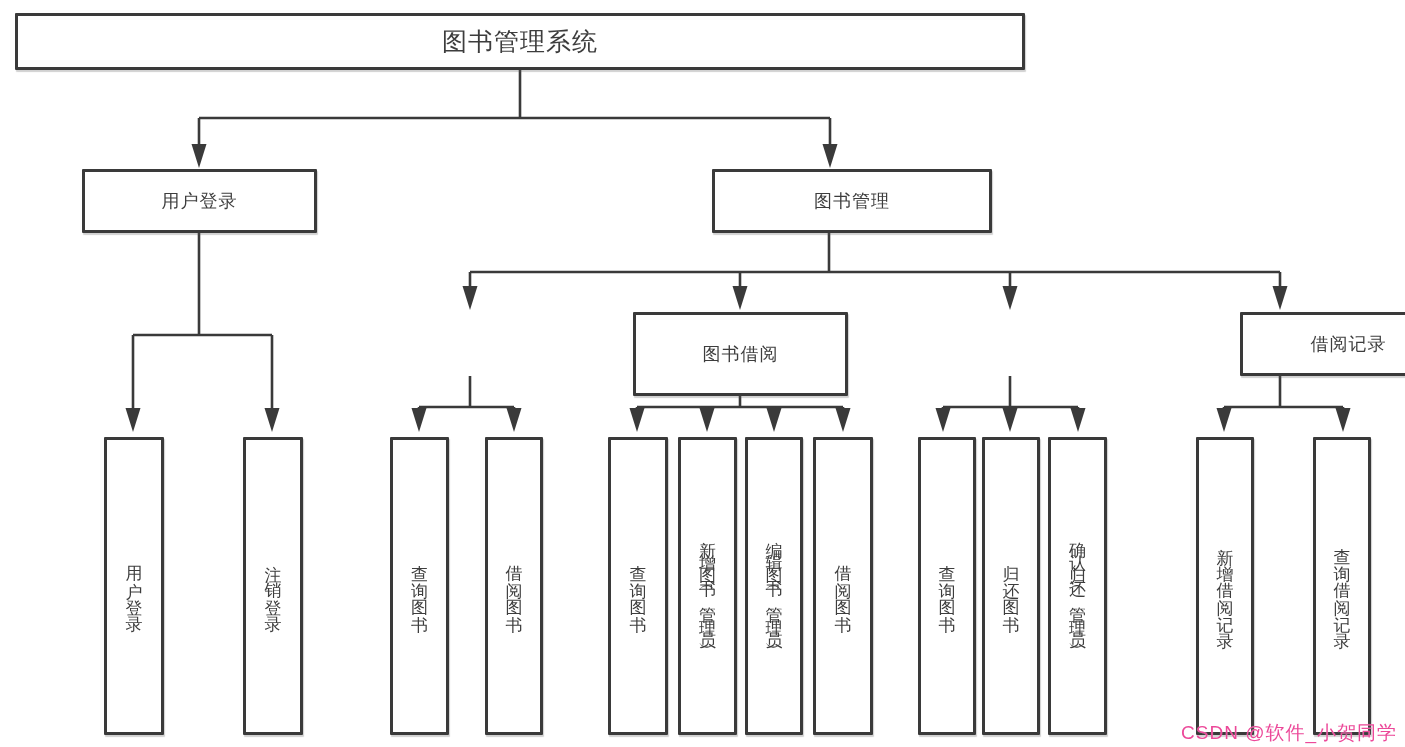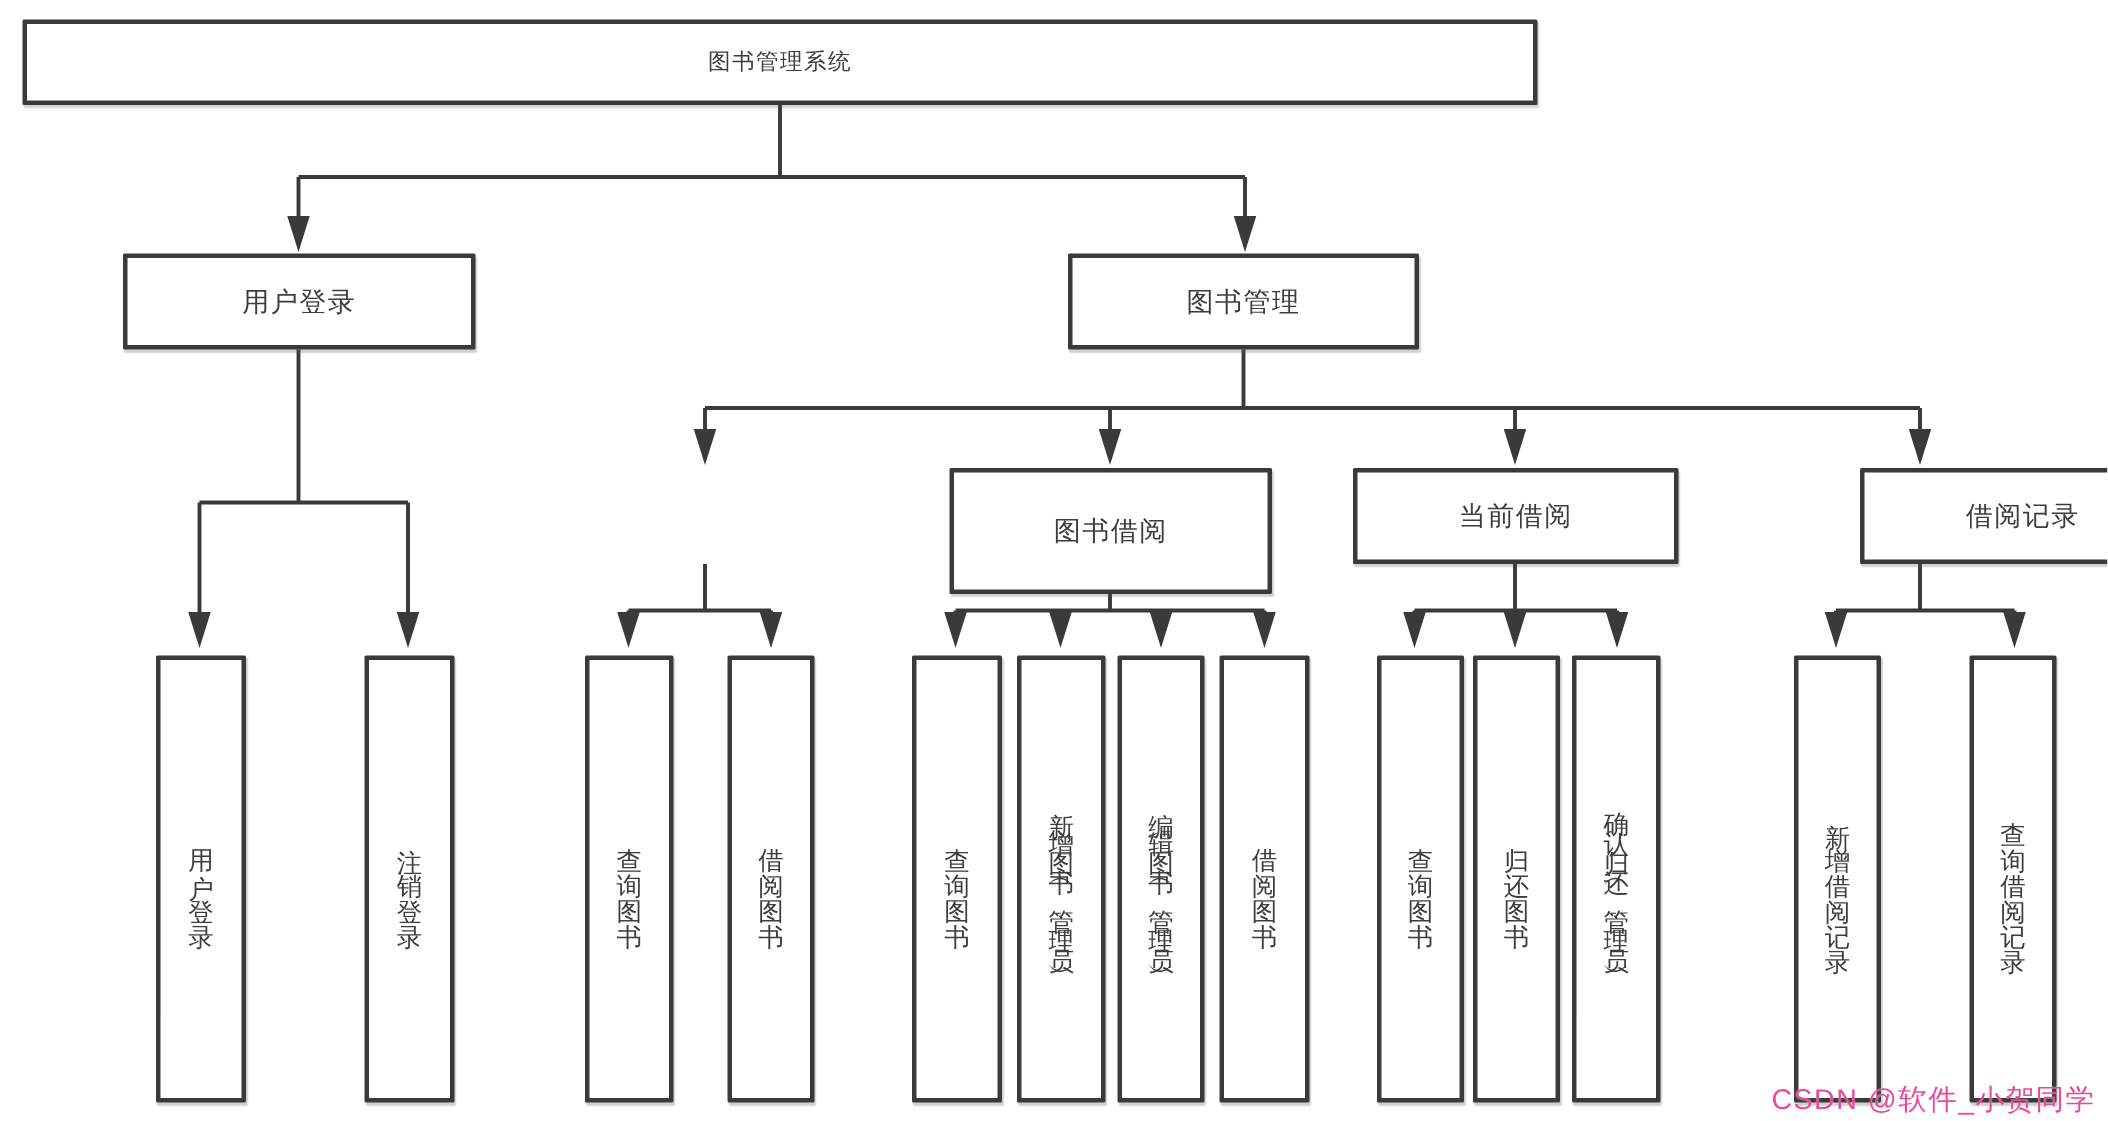--- a/index.html
+++ b/index.html
@@ -26,21 +26,21 @@
     box-sizing: border-box;
     border: 3px solid #3a3a3a;
     background: #ffffff;
     display: flex;
     align-items: center;
     justify-content: center;
     color: #3d3d3d;
     box-shadow: 1px 2px 1px rgba(90,90,90,0.28);
     border-radius: 1px;
   }
-  .box.root  { font-size: 15px; letter-spacing: 1px; }
+  .box.root  { font-size: 25px; letter-spacing: 1px; }
   .box.lvl   { font-size: 18px; letter-spacing: 1px; }
   .box.leaf  { font-size: 17px; }
   .leaf .vtext {
     writing-mode: vertical-lr;
     text-orientation: mixed;
     letter-spacing: 17px;
     line-height: 1;
     white-space: nowrap;
   }
   .leaf .vtext.long { letter-spacing: 13px; }
@@ -125,29 +125,26 @@
     </g>
   </svg>
 
   <div class="box root" style="left:15px; top:13px; width:1010px; height:57px">
     <span>图书管理系统</span>
   </div>
 
   <div class="box lvl" style="left:82px; top:169px; width:235px; height:64px">
     <span>用户登录</span>
   </div>
-  <div class="box lvl" style="left:712px; top:169px; width:234px; height:64px">
+  <div class="box lvl" style="left:712px; top:169px; width:280px; height:64px">
     <span>图书管理</span>
   </div>
 
   <div class="box lvl" style="left:633px; top:312px; width:215px; height:84px">
     <span>图书借阅</span>
-  </div>
-  <div class="box lvl" style="left:902px; top:312px; width:217px; height:64px">
-    <span>当前借阅</span>
   </div>
   <div class="box lvl" style="left:1240px; top:312px; width:217px; height:64px">
     <span>借阅记录</span>
   </div>
 
   <div class="box leaf" style="left:104px; top:437px; width:60px; height:298px">
     <span class="vtext">用户登录</span>
   </div>
   <div class="box leaf" style="left:243px; top:437px; width:60px; height:298px">
     <span class="vtext">注销登录</span>

